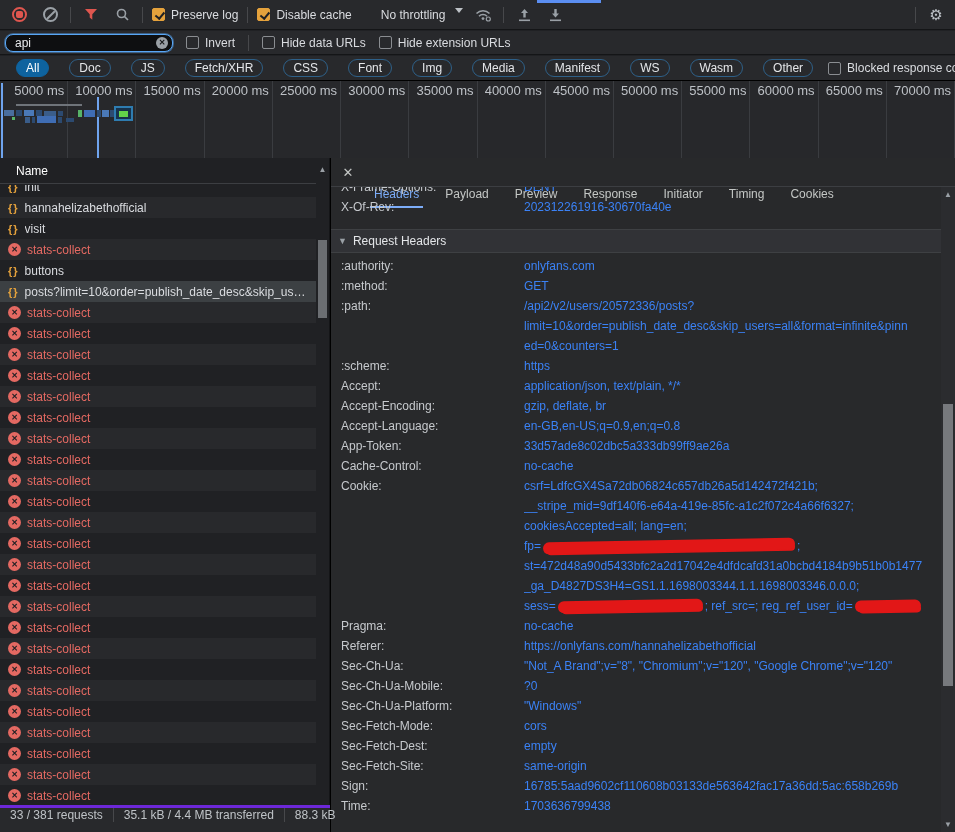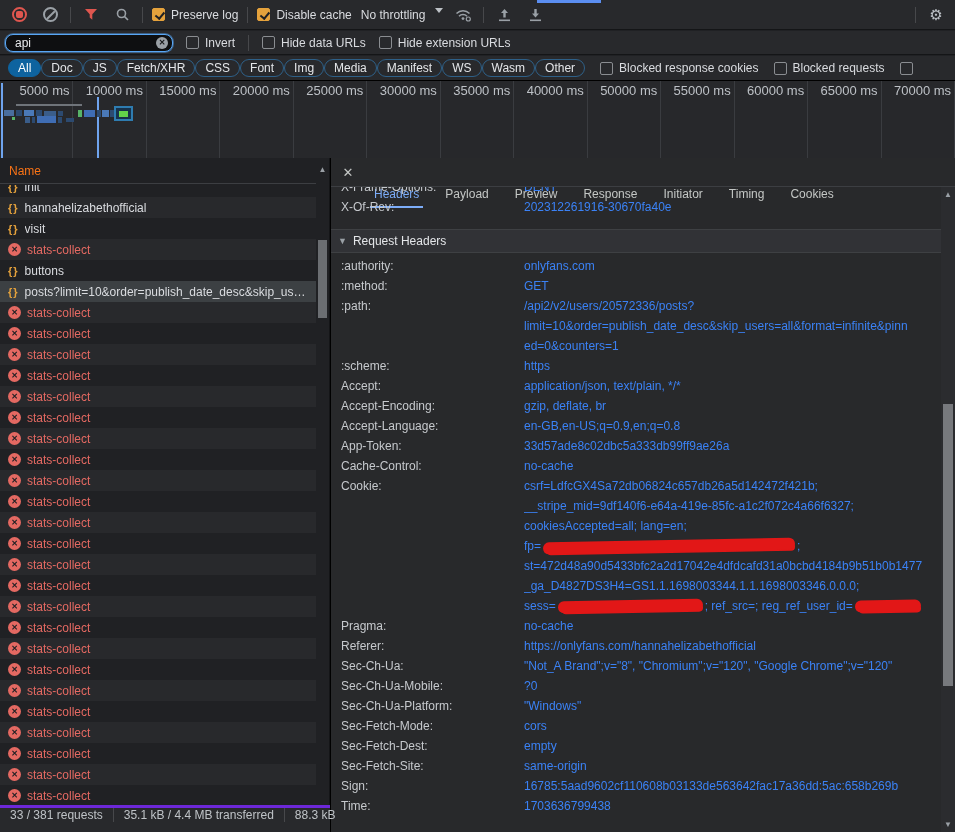--- a/index.html
+++ b/index.html
@@ -12,21 +12,21 @@
   .rec{width:11px;height:11px;border:2px solid #df564f;border-radius:50%;position:relative;}
   .rec::after{content:"";position:absolute;inset:2px;background:#df564f;border-radius:2px;}
   .slash{width:11px;height:11px;border:2px solid #9aa0a6;border-radius:50%;position:relative;overflow:hidden;}
   .slash::after{content:"";position:absolute;left:-2px;top:4.5px;width:16px;height:2px;background:#9aa0a6;transform:rotate(-45deg);}
   .vdiv{width:1px;height:16px;background:#47484b;flex:none;}
   .cb{width:13px;height:13px;border:1.5px solid #8a8d91;border-radius:2px;box-sizing:border-box;flex:none;position:relative;}
   .cb.on{background:#e5a23c;border-color:#e5a23c;}
   .cb.on::after{content:"";position:absolute;left:3.5px;top:0.5px;width:3.5px;height:7px;
     border:solid #202124;border-width:0 2px 2px 0;transform:rotate(40deg);}
   .cb-item{display:flex;align-items:center;gap:6px;white-space:nowrap;cursor:pointer;}
-  .throttle{display:flex;align-items:flex-start;gap:10px;cursor:pointer;}
+  .throttle{display:flex;align-items:flex-start;gap:10px;cursor:pointer;margin-left:20px;}
   .caret{width:0;height:0;border-left:4px solid transparent;border-right:4px solid transparent;border-top:5px solid #bdc1c6;}
   .grow{flex:1;}
   .gear{font-size:15px;color:#bdc1c6;}
   .top-blue{position:absolute;left:537px;top:0;width:64px;height:3px;background:#5b8ef2;}
   
   .filter-row{position:absolute;left:0;top:31px;right:0;height:24px;background:#28292c;
     border-bottom:1px solid #141517;display:flex;align-items:center;gap:13px;padding:0 5px;box-sizing:border-box;}
   .filter-box{width:168px;height:18px;background:#0e0f11;border:1px solid #58a6f5;border-radius:8px;
     box-shadow:0 0 0 1px rgba(88,166,245,.45);display:flex;align-items:center;padding:0 4px 0 7px;box-sizing:border-box;}
   .filter-box input{flex:1;background:transparent;border:none;outline:none;color:#e8eaed;
@@ -48,21 +48,21 @@
   .bars{position:absolute;inset:0;}
   .bar{position:absolute;}
   .guide{position:absolute;width:2px;background:#6fa4ee;}
   .sel-box{position:absolute;left:114px;top:25px;width:19px;height:15px;border:2px solid #2e7cb0;
     background:#17324a;box-sizing:border-box;}
   .sel-box div{position:absolute;left:3px;top:3px;width:9px;height:6px;background:#63d44a;}
   
   .list-pane{position:absolute;left:0;top:158px;width:330px;height:647px;background:#202124;
     border-right:1px solid #141517;box-sizing:border-box;overflow:hidden;}
   .list-header{height:26px;border-bottom:1px solid #3c3e42;display:flex;align-items:center;
-    padding-left:9px;color:#f97316;box-sizing:border-box;}
+    padding-left:16px;color:#ffffff;box-sizing:border-box;}
   .list-rows{position:absolute;top:27px;bottom:0;left:0;right:13px;overflow:hidden;}
   .list-rows .first{margin-top:-9px;}
   .req-row{height:21px;display:flex;align-items:center;gap:6px;padding:0 4px 0 8px;
     white-space:nowrap;overflow:hidden;cursor:pointer;}
   .req-row.alt{background:#28292c;}
   .req-row.selrow{background:#3c4043;}
   .req-row.err .req-label{color:#e46962;}
   .req-label{overflow:hidden;text-overflow:ellipsis;flex:1;}
   .ic-json{color:#e5a23c;font-weight:bold;font-size:11px;flex:none;letter-spacing:1px;}
   .ic-err{width:13px;height:13px;border-radius:50%;background:#e46962;color:#202124;font-size:8px;
@@ -177,21 +177,21 @@
       <span class="cb"></span>
       <span>Hide data URLs</span>
     </div>
     <div class="cb-item">
       <span class="cb"></span>
       <span>Hide extension URLs</span>
     </div>
   </div>
 
   <div class="chips-row">
-    <div id="chips" style="display:flex;gap:0;align-items:center;">
+    <div id="chips" style="display:flex;gap:20px;align-items:center;margin-left:8px;">
         <div class="chip sel">All</div>
         <div class="chip">Doc</div>
         <div class="chip">JS</div>
         <div class="chip">Fetch/XHR</div>
         <div class="chip">CSS</div>
         <div class="chip">Font</div>
         <div class="chip">Img</div>
         <div class="chip">Media</div>
         <div class="chip">Manifest</div>
         <div class="chip">WS</div>
@@ -231,20 +231,23 @@
           <span>25000 ms</span>
         </div>
         <div class="tick">
           <span>30000 ms</span>
         </div>
         <div class="tick">
           <span>35000 ms</span>
         </div>
         <div class="tick">
           <span>40000 ms</span>
+        </div>
+        <div class="tick">
+          <span>45000 ms</span>
         </div>
         <div class="tick">
           <span>50000 ms</span>
         </div>
         <div class="tick">
           <span>55000 ms</span>
         </div>
         <div class="tick">
           <span>60000 ms</span>
         </div>

